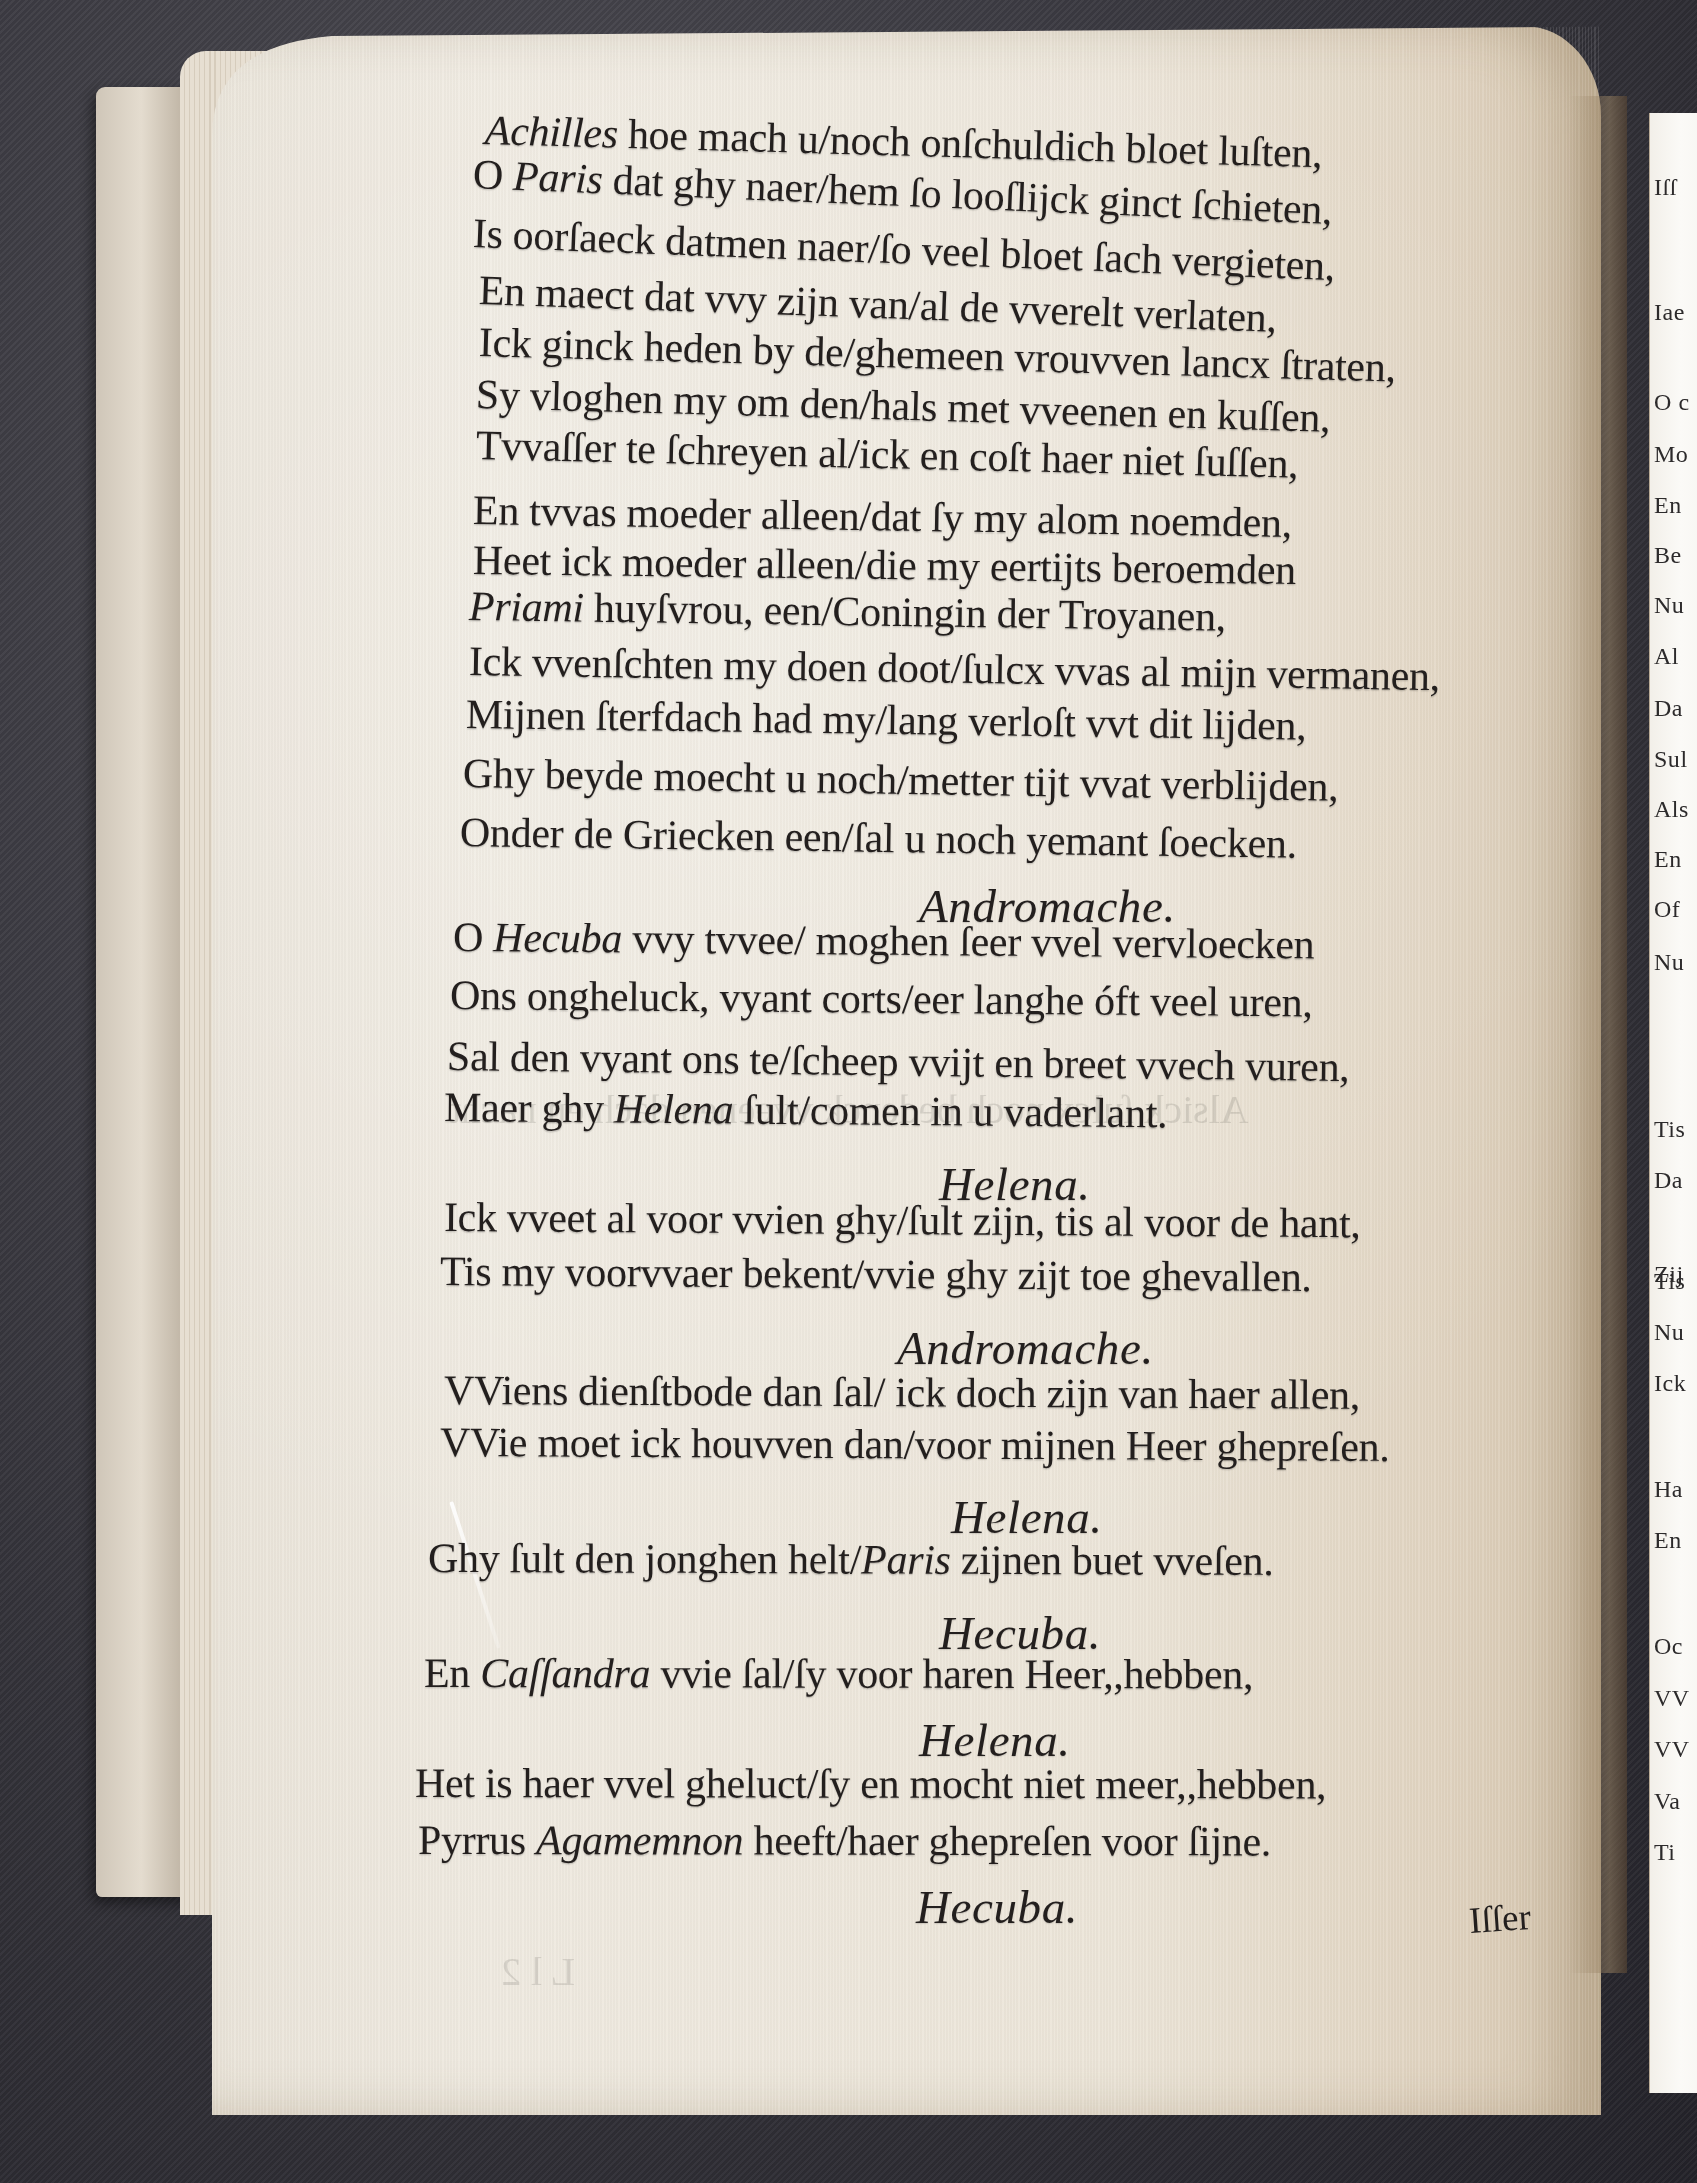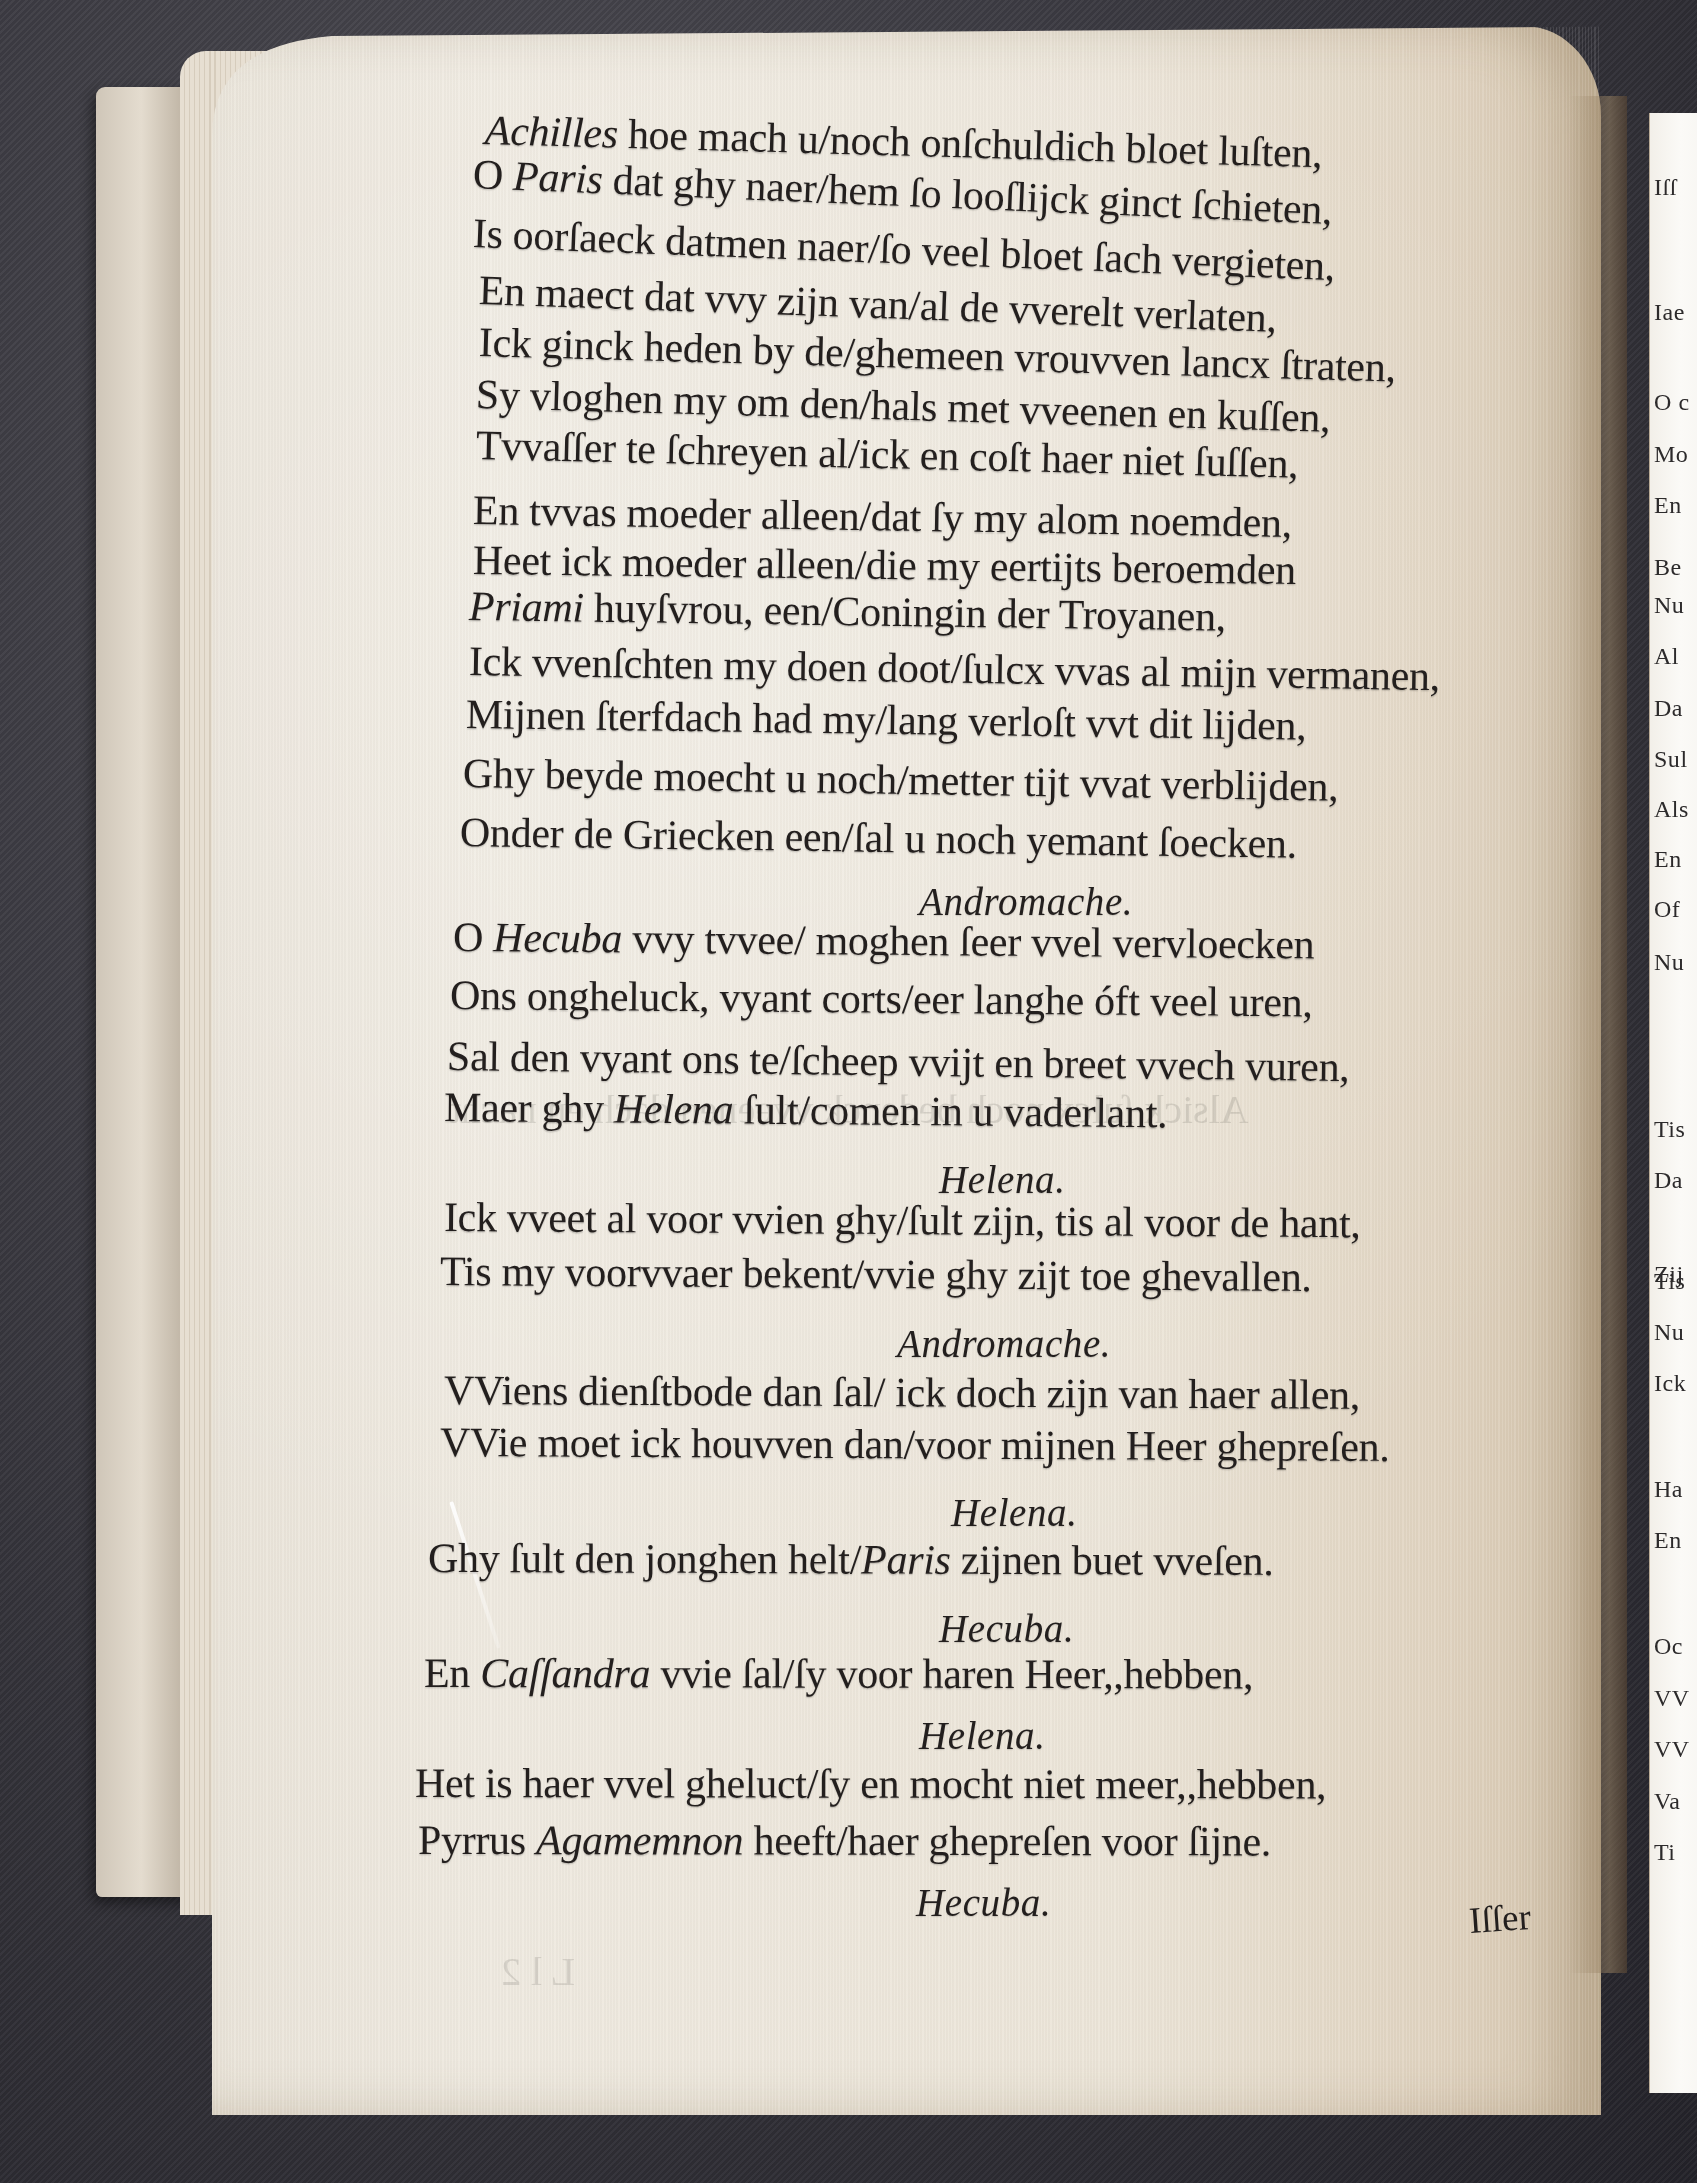--- a/index.html
+++ b/index.html
@@ -64,21 +64,21 @@
   .line {
     position: absolute; white-space: nowrap; color: #231f1e;
     font-size: 42px; line-height: 1;
     transform-origin: 0 50%;
     text-shadow: 0 1.3px 1.3px rgba(0,0,0,0.18);
     letter-spacing: -0.3px;
   }
   .line .it { font-style: italic; }
   .speaker {
     position: absolute; white-space: nowrap; color: #231f1e;
-    font-size: 39px; font-style: italic; letter-spacing: 0.6px;
+    font-size: 47px; font-style: italic; letter-spacing: 0.6px;
     text-shadow: 0 1.3px 1.3px rgba(0,0,0,0.15);
   }
   .catchword {
     position: absolute; white-space: nowrap; color: #231f1e;
     font-size: 37px; transform: rotate(-4deg);
   }
   .bleed {
     position: absolute; white-space: nowrap; color: rgba(60,55,50,0.14);
     font-size: 40px; transform: scaleX(-1);
   }
@@ -99,21 +99,21 @@
   <div class="paper-noise"></div>
 </div>
 <div class="gutter"></div>
 
 <div class="facing-page" id="facing">
     <div class="facing-line" style="top: 61px;">Iſſ</div>
     <div class="facing-line" style="top: 186px;">Iae</div>
     <div class="facing-line" style="top: 276px;">O c</div>
     <div class="facing-line" style="top: 328px;">Mo</div>
     <div class="facing-line" style="top: 379px;">En</div>
-    <div class="facing-line" style="top: 429px; margin-top: 12px;">Be</div>
+    <div class="facing-line" style="top: 429px;">Be</div>
     <div class="facing-line" style="top: 479px;">Nu</div>
     <div class="facing-line" style="top: 530px;">Al</div>
     <div class="facing-line" style="top: 582px;">Da</div>
     <div class="facing-line" style="top: 633px;">Sul</div>
     <div class="facing-line" style="top: 683px;">Als</div>
     <div class="facing-line" style="top: 733px;">En</div>
     <div class="facing-line" style="top: 783px;">Of</div>
     <div class="facing-line" style="top: 836px;">Nu</div>
     <div class="facing-line" style="top: 1003px;">Tis</div>
     <div class="facing-line" style="top: 1054px;">Da</div>

